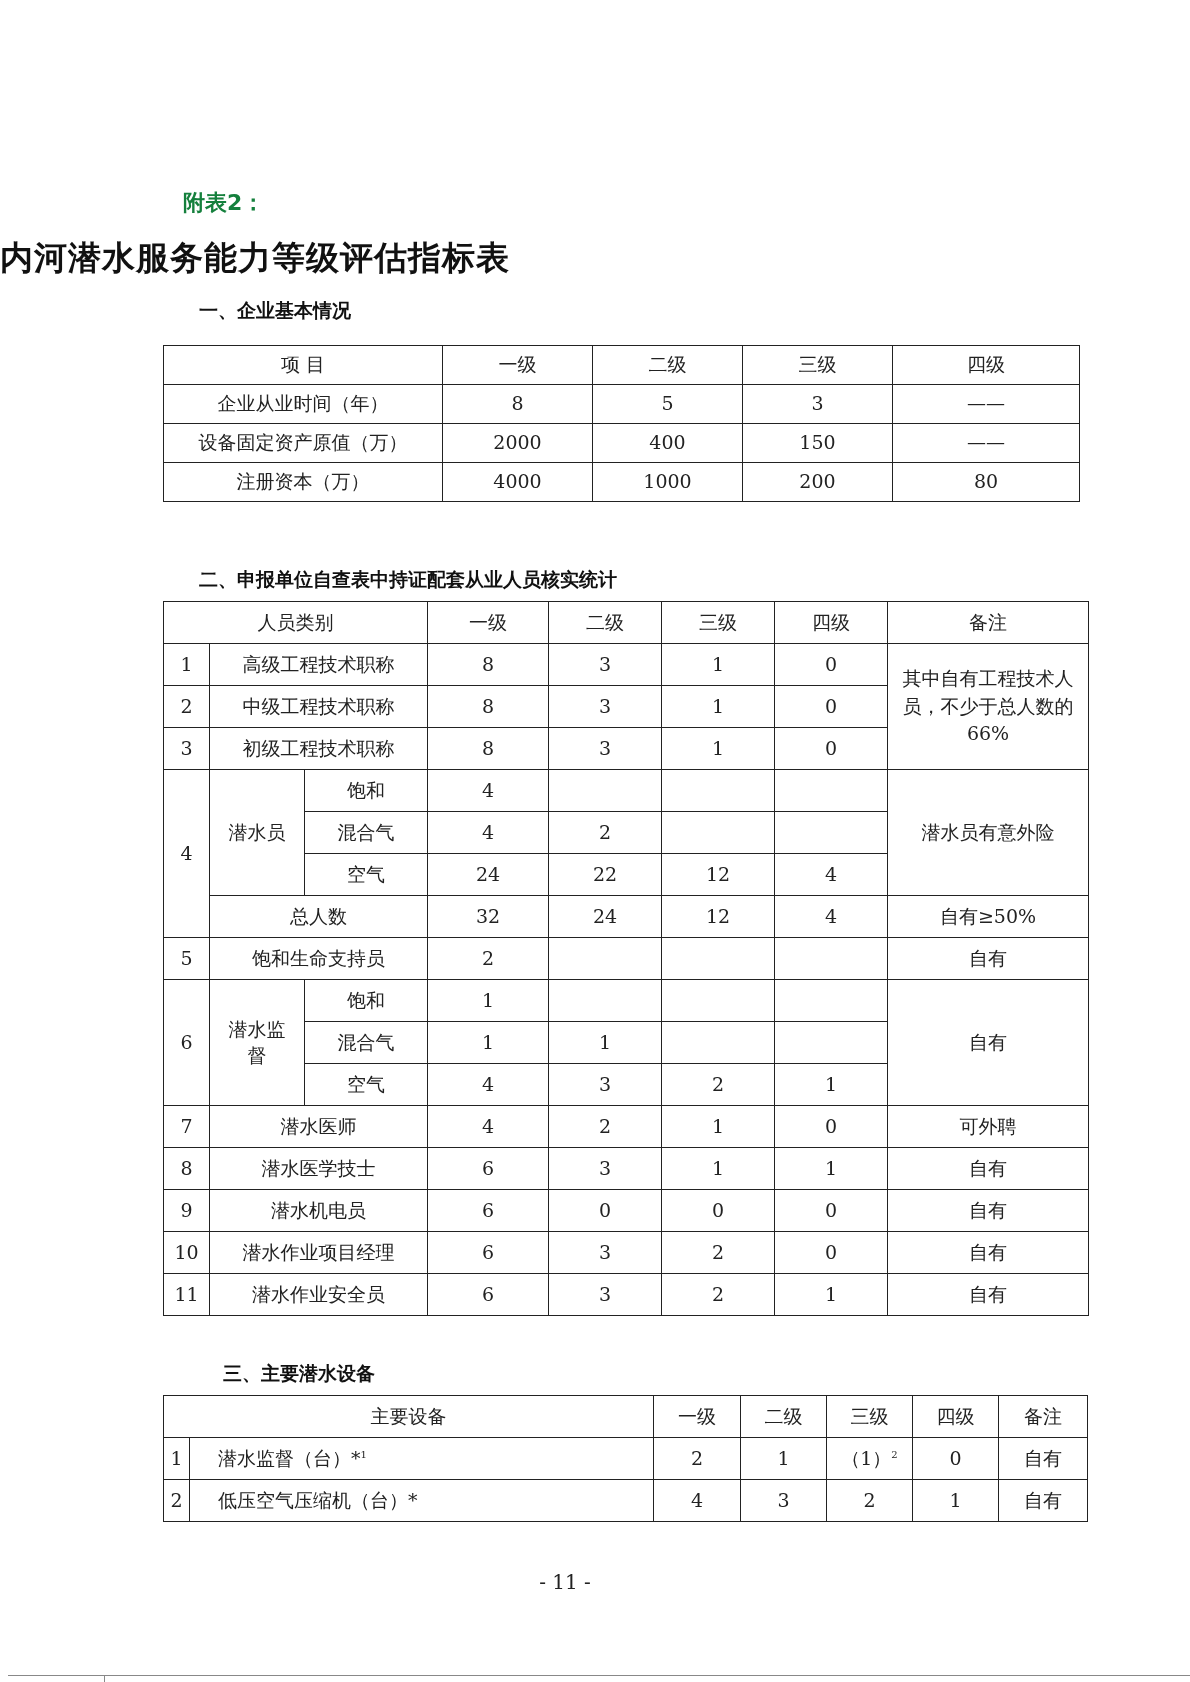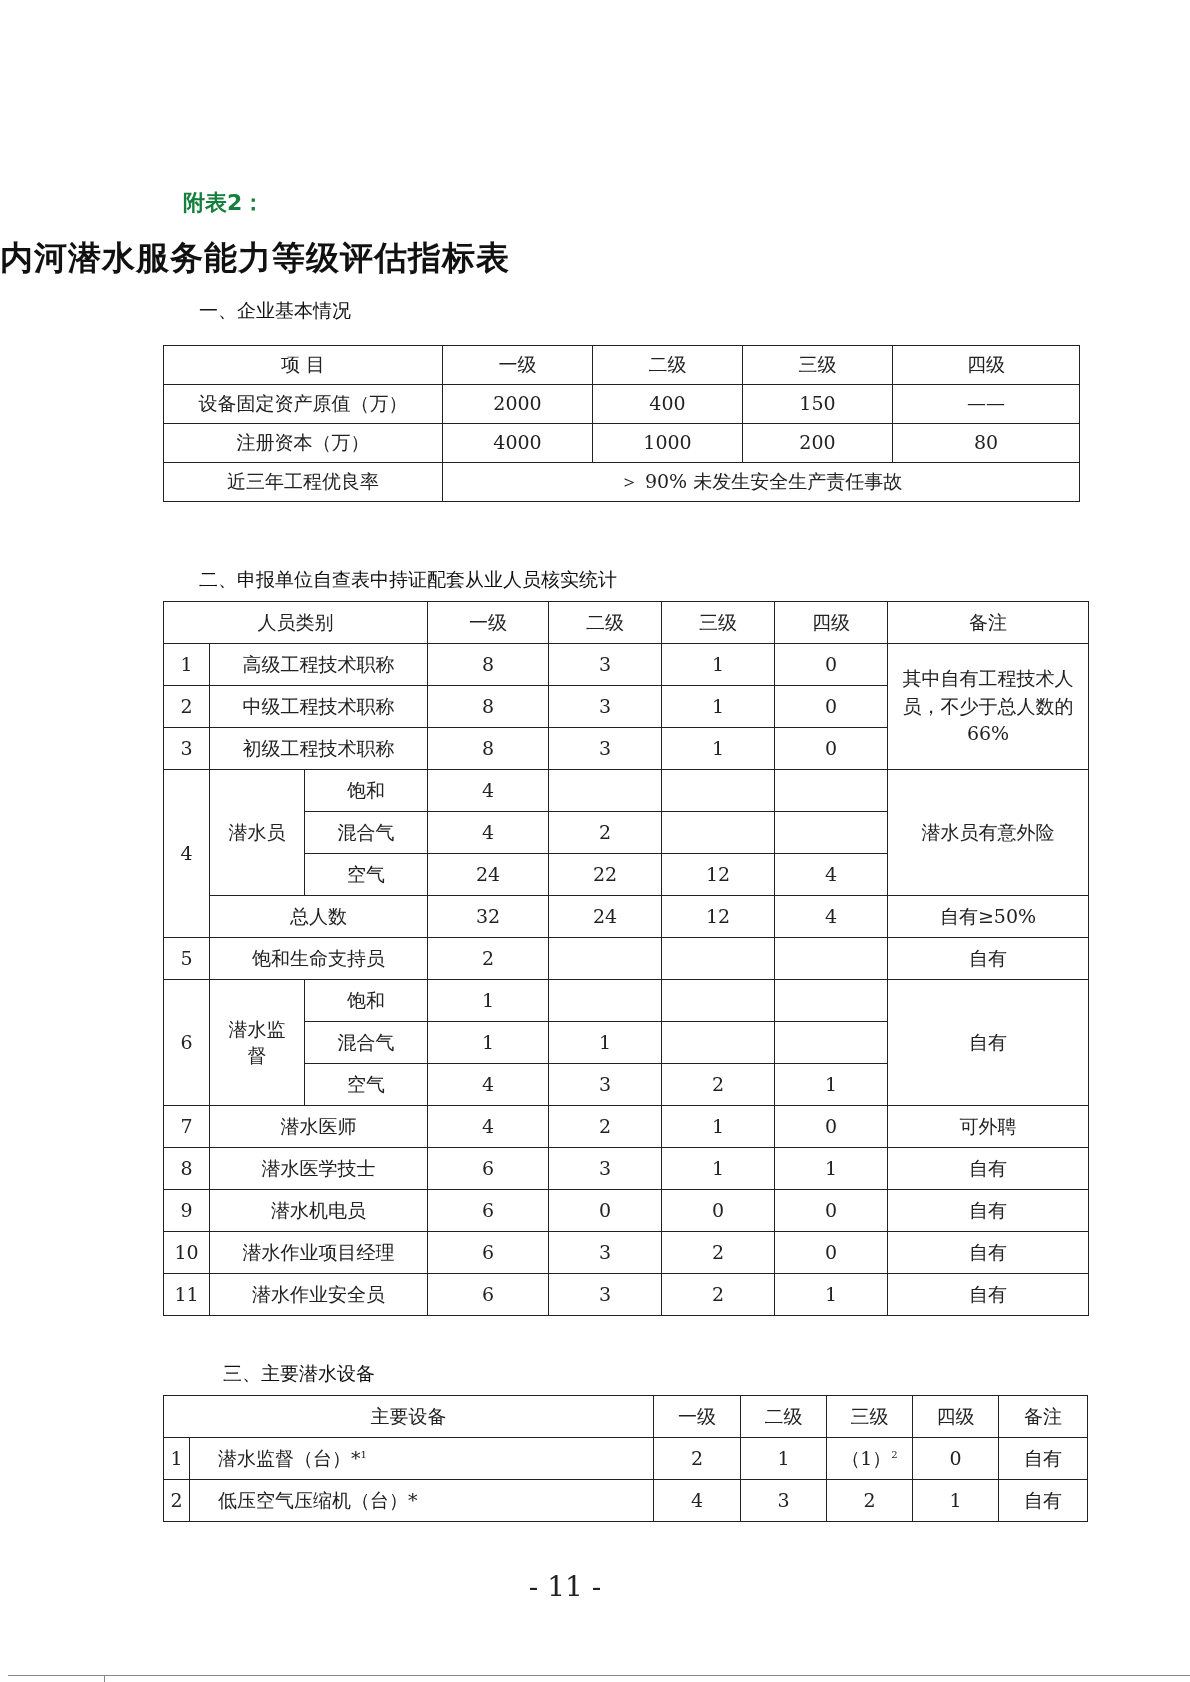--- a/index.html
+++ b/index.html
@@ -12,42 +12,42 @@
   .appendix-label {
     left:183px; top:188px; font-size:22px; font-weight:bold;
     font-family:"DejaVu Sans","Liberation Sans",sans-serif; color:#15803d;
   }
   .doc-title {
     left:0; width:1190px; top:236px; text-align:left;
     font-size:33px; font-weight:bold; letter-spacing:1px;
     font-family:"DejaVu Sans","Liberation Sans",sans-serif; color:#111;
   }
   .section-heading {
-    font-size:19px; font-weight:normal; color:#111;
+    font-size:19px; font-weight:bold; color:#111;
     font-family:"DejaVu Sans","Liberation Sans",sans-serif;
   }
   table {
     position:absolute; border-collapse:collapse; table-layout:fixed;
     font-size:19px; color:#222;
   }
   td, th {
     border:1.6px solid #222; text-align:center; vertical-align:middle;
     padding:0; font-weight:normal; line-height:1.35;
   }
   .t1 { left:163px; top:345px; width:916px;padding-left:17px; }
   .t1 td, .t1 th { height:38px; }
   .t2 { left:163px; top:601px; width:925px; }
   .t2 td, .t2 th { height:41px; }
   .t3 { left:163px; top:1395px; width:924px;border-radius:32px; }
   .t3 td, .t3 th { height:41px; }
   .t3 .name { text-align:left; padding-left:28px; }
   sup { font-size:10px; vertical-align:super; line-height:0; }
   .remark-multi { line-height:1.45; padding:0 2px; }
   .page-number {
-    left:0; width:1130px; top:1570px; text-align:center; font-size:28px; color:#222;
+    left:0; width:1130px; top:1570px; text-align:center; font-size:20px; color:#222;
   }
   .footer-rule {
     left:8px; top:1675px; width:1182px; height:0; border-top:1.5px solid #888;
   }
   .footer-tick {
     left:104px; top:1675px; width:0; height:7px; border-left:1px solid #888;
   }
 </style>
 </head>
 <body>
@@ -66,36 +66,39 @@
     </colgroup>
   <tbody>
       <tr>
     <th>项  目</th>
     <th>一级</th>
     <th>二级</th>
     <th>三级</th>
     <th>四级</th>
   </tr>
   <tr>
+    <td>企业从业时间（年）</td>
+    <td>8</td>
+    <td>5</td>
+    <td>3</td>
+    <td>——</td>
+  </tr>
+  <tr>
     <td>设备固定资产原值（万）</td>
     <td>2000</td>
     <td>400</td>
     <td>150</td>
     <td>——</td>
   </tr>
   <tr>
     <td>注册资本（万）</td>
     <td>4000</td>
     <td>1000</td>
     <td>200</td>
     <td>80</td>
-  </tr>
-  <tr>
-    <td>近三年工程优良率</td>
-    <td colspan="4">＞ 90% 未发生安全生产责任事故</td>
   </tr>
 </tbody>
   </table>
 
 <div class="abs section-heading" style="left:199px; top:567px;">二、申报单位自查表中持证配套从业人员核实统计</div>
 <table class="t2">
   <colgroup>
     <col style="width:46px">
       <col style="width:95px">
       <col style="width:123px">

